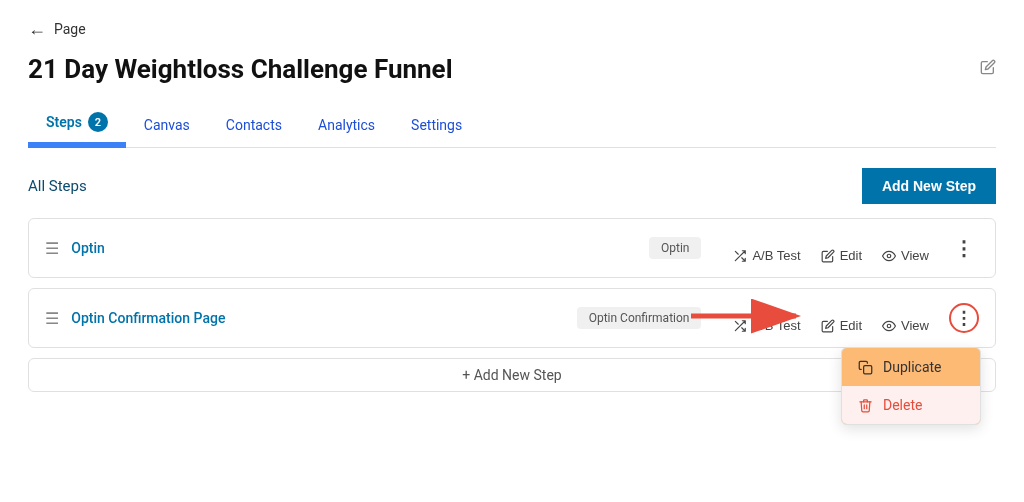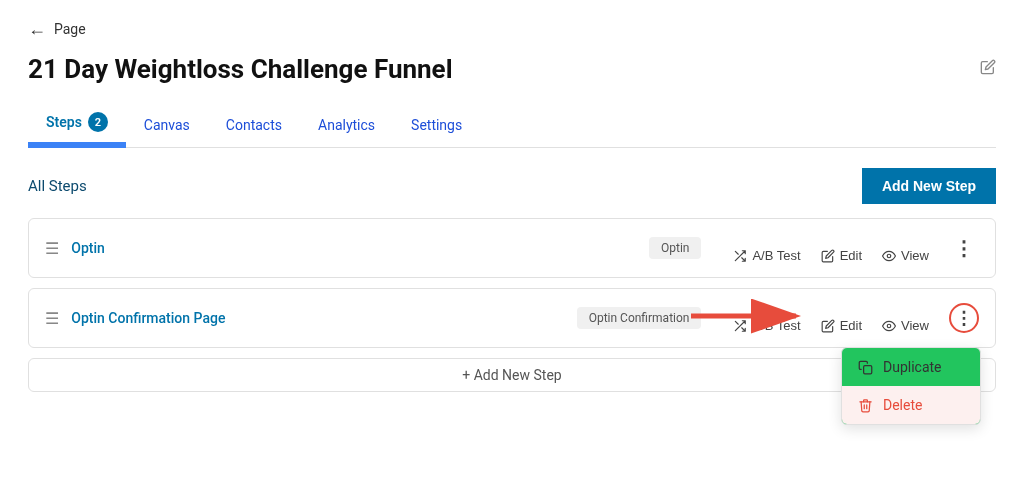--- a/index.html
+++ b/index.html
@@ -219,21 +219,21 @@
     .add-step-label {
       font-size: 14px;
       color: #555;
     }
 
     
     .dropdown-menu {
       position: absolute;
       right: 14px;
       top: 58px;
-      background: #22c55e;
+      background: #fdba74;
       border: 1px solid #e0e0e0;
       border-radius: 6px;
       box-shadow: 0 4px 14px rgba(0,0,0,0.12);
       z-index: 100;
       min-width: 140px;
       overflow: hidden;
     }
 
     .dropdown-item {
       display: flex;

